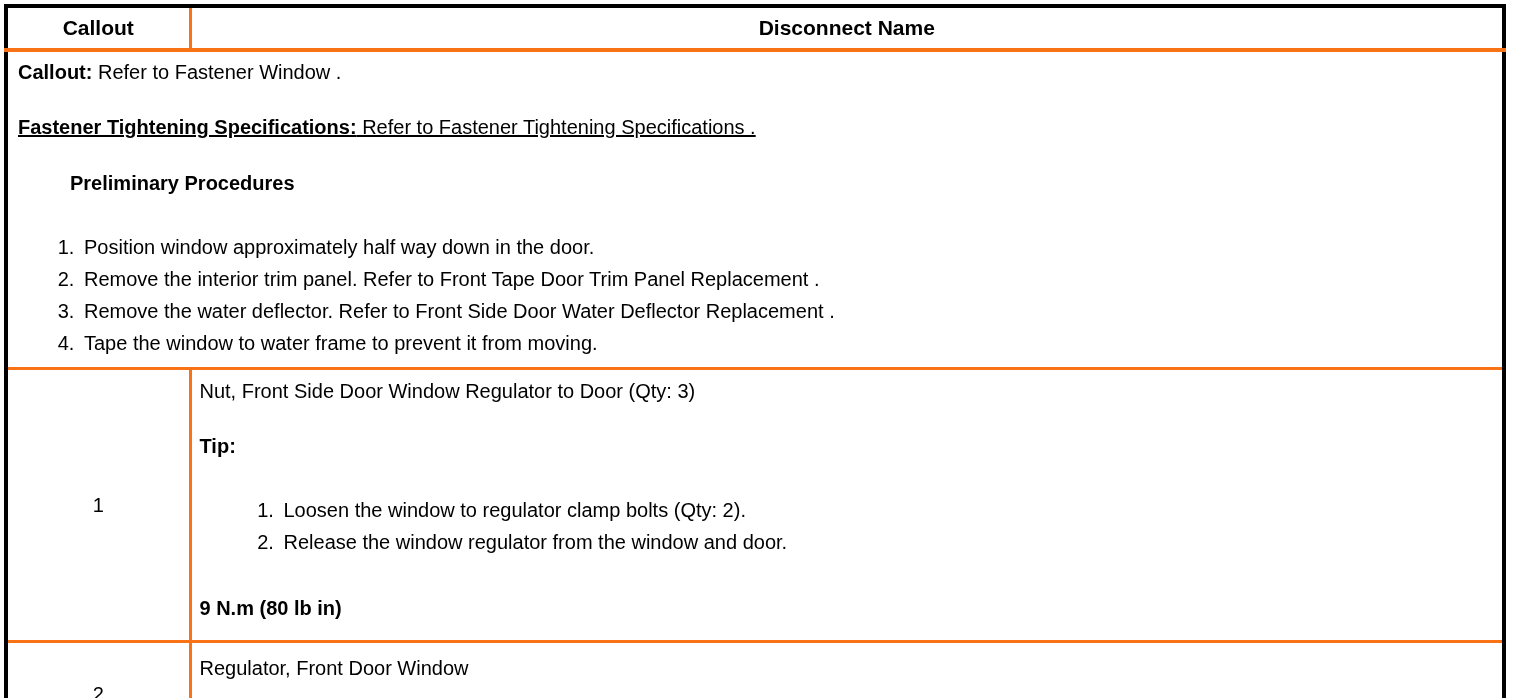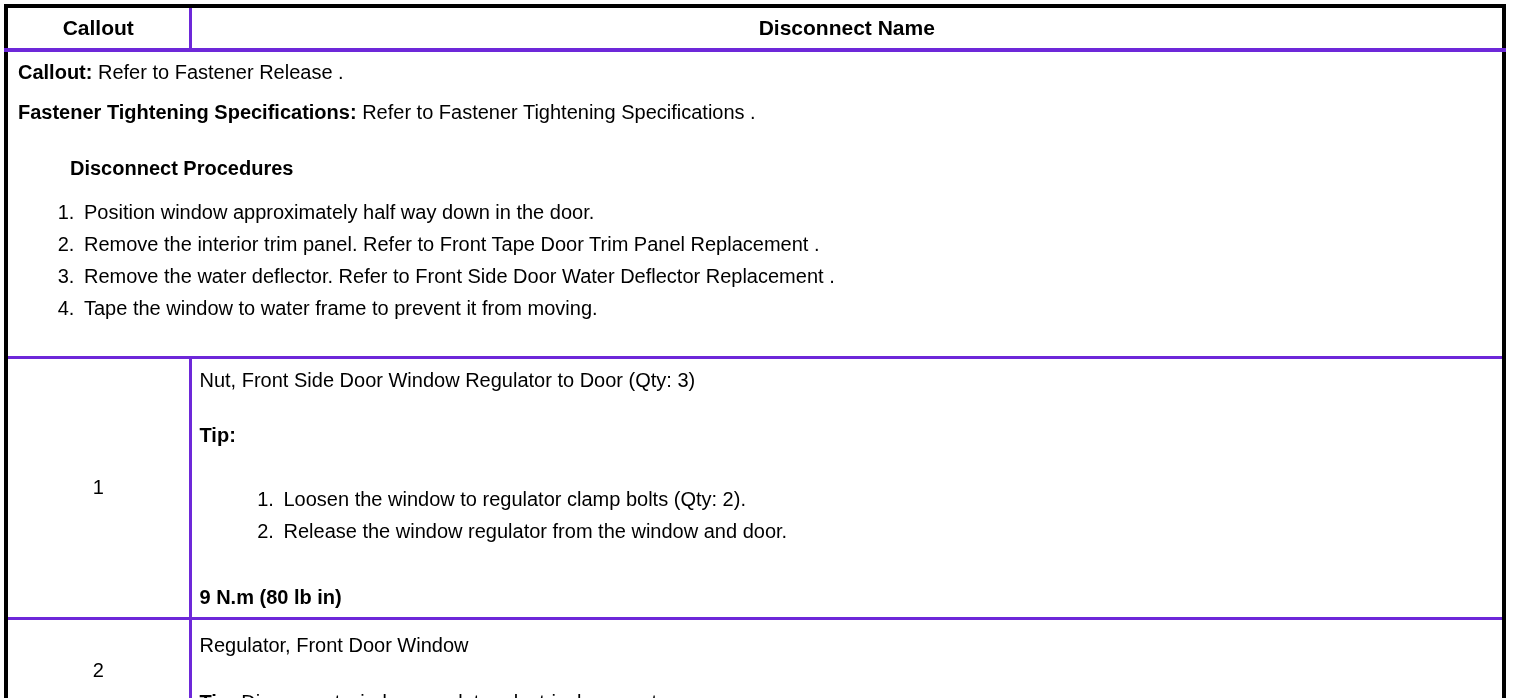--- a/index.html
+++ b/index.html
@@ -15,21 +15,21 @@
     left: 4px;
     top: 4px;
     width: 1502px;
     height: 686px;
     border-collapse: collapse;
     table-layout: fixed;
     font-size: 20px;
     color: #000000;
   }
   .doc-table td, .doc-table th {
-    border: 3px solid #6d28d9;
+    border: 3px solid #f97316;
     vertical-align: top;
     text-align: left;
     font-weight: normal;
   }
   .doc-table { border: 4px solid #000000; }
   tr.header-row th {
     height: 44px;
     text-align: center;
     vertical-align: middle;
     font-weight: bold;
@@ -40,35 +40,35 @@
   td.notice-cell {
     height: 307px;
     padding: 9px 10px 8px 10px;
   }
   td.callout-cell {
     text-align: center;
     vertical-align: middle;
     font-size: 20px;
   }
   td.component-cell {
-    padding: 10px 10px 8px 8px;
+    padding: 10px 10px 20px 8px;
   }
   tr.component-row-1 td { height: 235px; }
   tr.component-row-2 td { height: 96px; }
 
   p.label-line { margin: 0; }
-  p.spaced { margin-top: 17px; }
+  p.spaced { margin-top: 32px; text-decoration: underline; }
   .bold { font-weight: bold; }
   p.sub-heading {
     margin-top: 33px;
     margin-left: 52px;
     font-weight: bold;
   }
   ol.step-list {
-    margin-top: 16px;
+    margin-top: 36px;
     padding-left: 62px;
     list-style: decimal outside;
   }
   ol.step-list li {
     line-height: 32px;
     padding-left: 4px;
   }
   ol.tip-list {
     margin-top: 36px;
     padding-left: 56px;
@@ -96,23 +96,23 @@
     <col class="component-col">
   </colgroup>
   <tbody>
     <tr class="header-row">
       <th>Callout</th>
       <th>Disconnect Name</th>
     </tr>
 
     <tr class="notice-row">
       <td class="notice-cell" colspan="2">
-        <p class="label-line"><span class="bold">Callout:</span><span> Refer to Fastener Release .</span></p>
+        <p class="label-line"><span class="bold">Callout:</span><span> Refer to Fastener Window .</span></p>
         <p class="label-line spaced"><span class="bold">Fastener Tightening Specifications:</span><span> Refer to Fastener Tightening Specifications .</span></p>
-        <p class="sub-heading">Disconnect Procedures</p>
+        <p class="sub-heading">Preliminary Procedures</p>
         <ol class="step-list">
           <li>Position window approximately half way down in the door.</li>
           <li>Remove the interior trim panel. Refer to Front Tape Door Trim Panel Replacement .</li>
           <li>Remove the water deflector. Refer to Front Side Door Water Deflector Replacement .</li>
           <li>Tape the window to water frame to prevent it from moving.</li>
         </ol>
       </td>
     </tr>
 
     <tr class="component-row-1">

